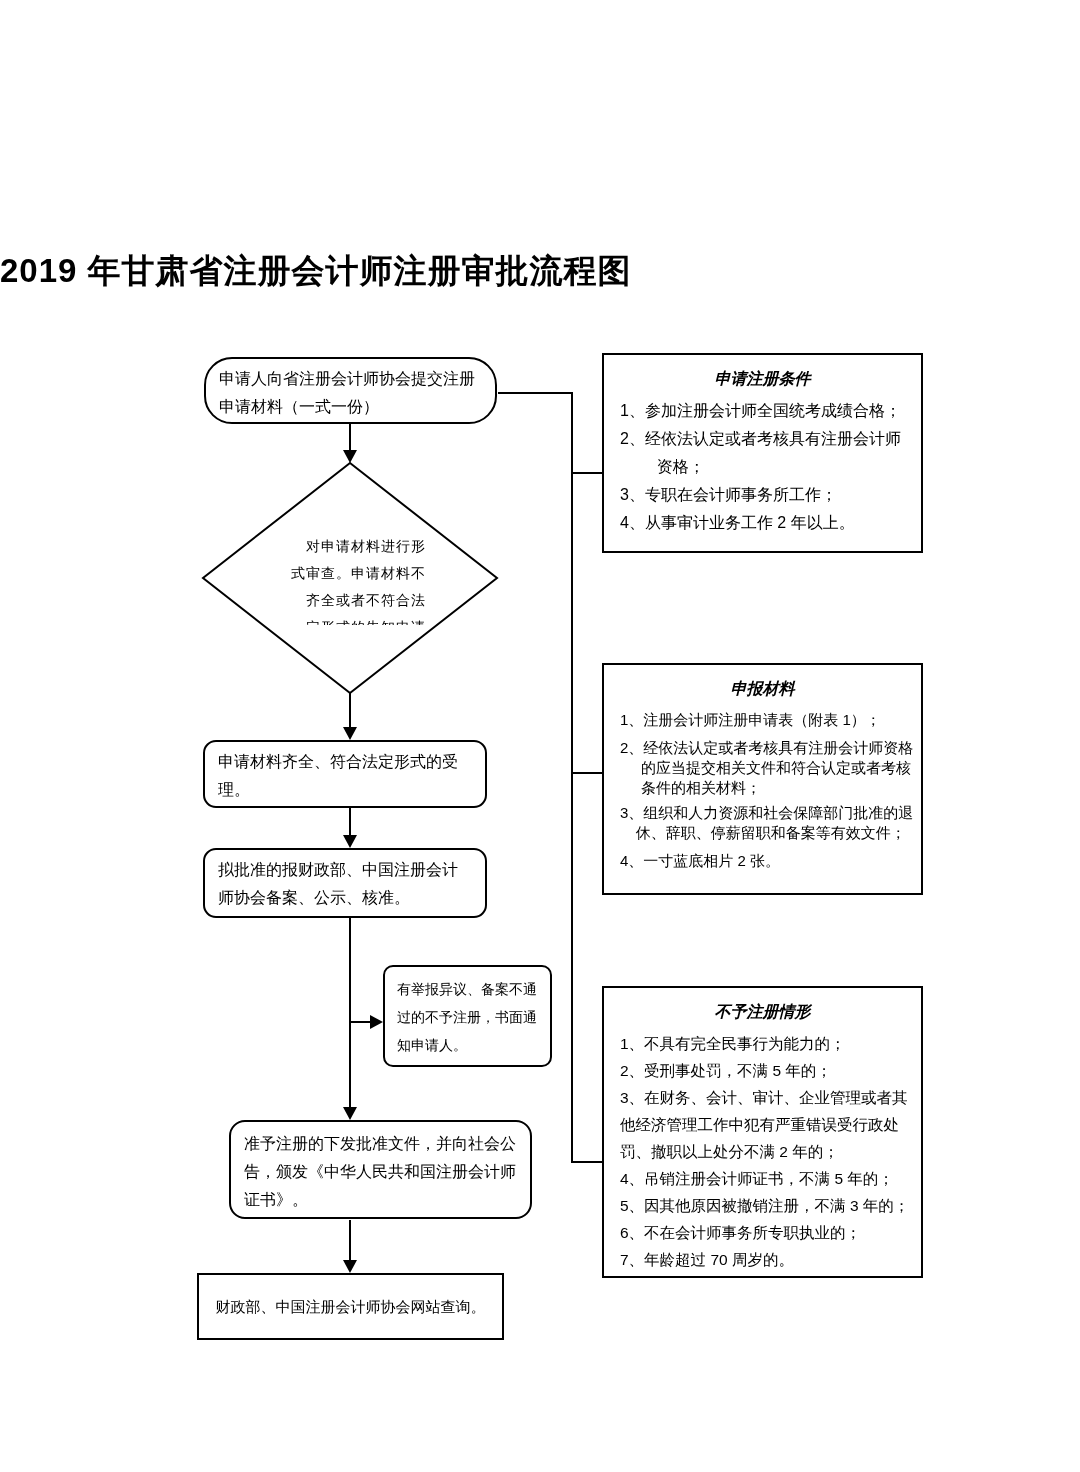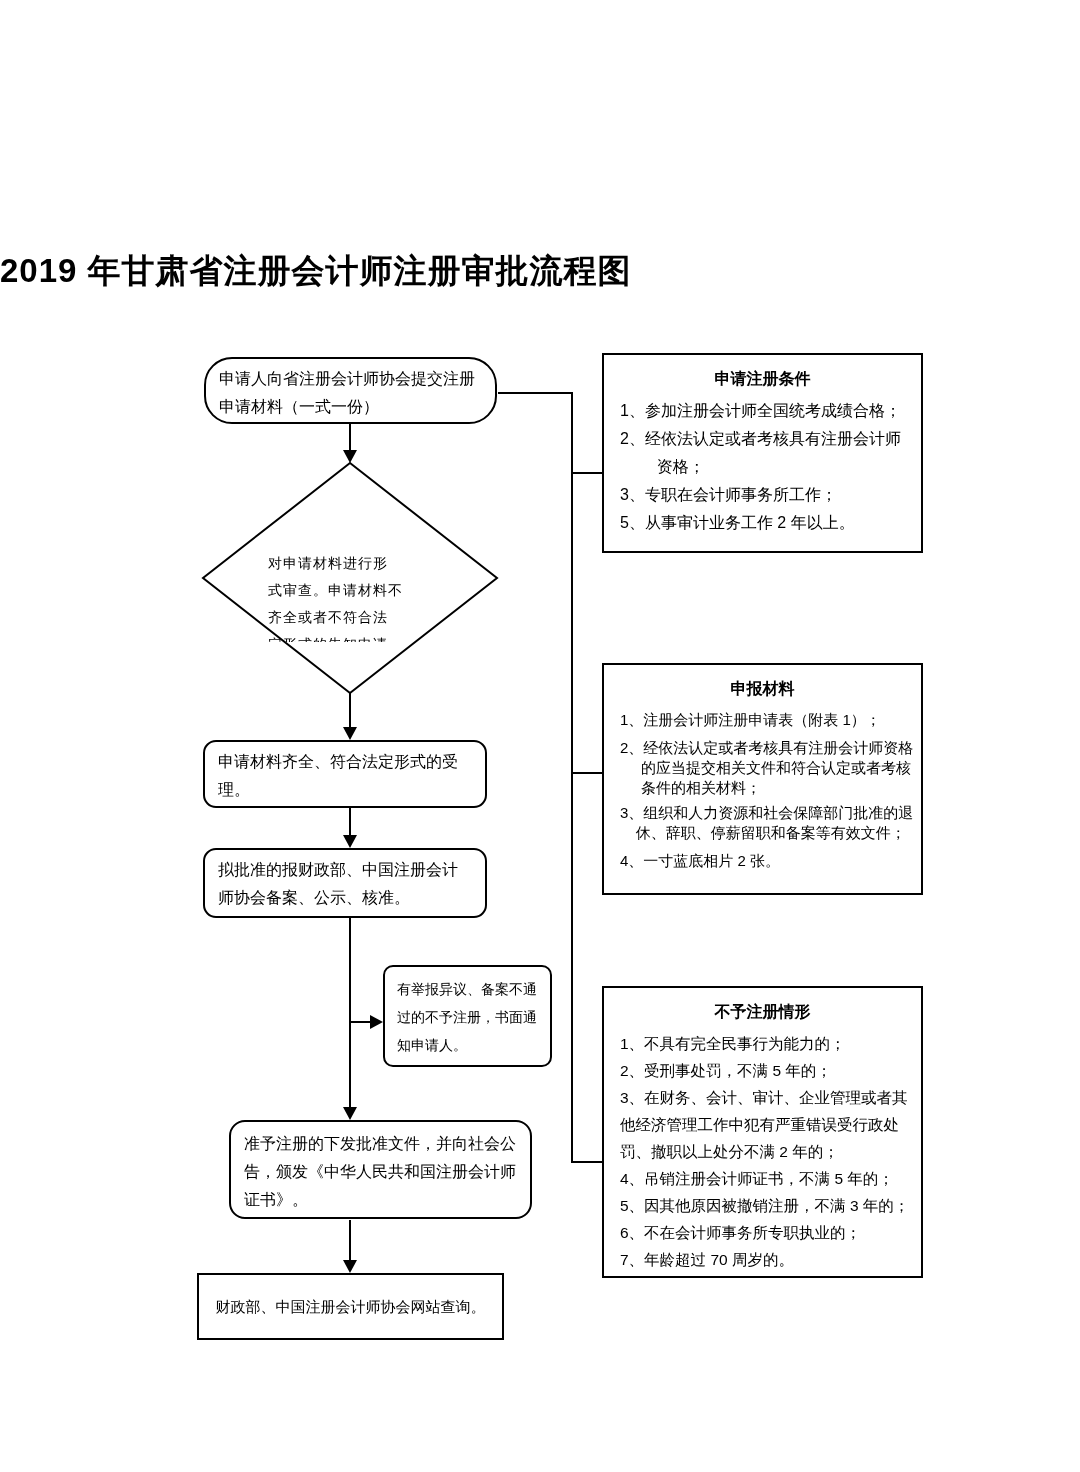--- a/index.html
+++ b/index.html
@@ -27,36 +27,36 @@
   }
   .rounded{border-radius:13px;}
   .box1{left:204px;top:357px;width:293px;height:67px;border-radius:28px;}
   .box2{left:203px;top:740px;width:284px;height:68px;padding-left:13px;}
   .box3{left:203px;top:848px;width:284px;height:70px;}
   .box4{left:383px;top:965px;width:169px;height:102px;font-size:14px;padding:8px 12px;border-radius:10px;}
   .box5{left:193px;top:1120px;width:303px;height:99px;padding:8px 13px;border-radius:16px;margin-left:36px;}
   .box6{left:197px;top:1273px;width:307px;height:67px;display:flex;align-items:center;justify-content:center;font-size:15px;padding:0 6px;}
 
   .diamond-text{
-    position:absolute;left:268px;top:550px;width:158px;height:92px;
-    overflow:hidden;font-size:14px;line-height:27px;letter-spacing:1px;
+    position:absolute;left:268px;top:533px;width:158px;height:92px;
+    overflow:hidden;font-size:14px;line-height:27px;letter-spacing:1px;text-align:right;
   }
   .diamond-text div{white-space:nowrap;}
 
   .panel{
     position:absolute;box-sizing:border-box;
     border:2px solid #000;background:#fff;
     padding:8px 6px 6px 16px;
   }
   .panelA{left:602px;top:353px;width:321px;height:200px;}
   .panelB{left:602px;top:663px;width:321px;height:232px;}
   .panelC{left:602px;top:986px;width:321px;height:292px;}
   .panel-title{
     text-align:center;font-weight:bold;font-size:16px;
-    margin:4px 10px 6px 0;line-height:24px;
+    margin:4px 10px 6px 0;line-height:24px;font-style:italic;
   }
   .panelA .item{font-size:16px;line-height:28px;}
   .hang23{padding-left:2.3em;text-indent:-2.3em;}
   .panelB .item{font-size:15px;line-height:26px;margin-bottom:5px;}
   .panelB .tight{line-height:20px;}
   .hang14{padding-left:1.4em;text-indent:-1.4em;}
   .hang10{padding-left:1.05em;text-indent:-1.05em;}
   .panelC .item{font-size:15.5px;line-height:27px;}
 </style>
 </head>
@@ -110,21 +110,21 @@
 
   <div class="flow-box box5">准予注册的下发批准文件，并向社会公告，颁发《中华人民共和国注册会计师证书》。</div>
 
   <div class="flow-box box6">财政部、中国注册会计师协会网站查询。</div>
 
   <div class="panel panelA">
     <div class="panel-title">申请注册条件</div>
     <div class="item">1、参加注册会计师全国统考成绩合格；</div>
     <div class="item hang23">2、经依法认定或者考核具有注册会计师资格；</div>
     <div class="item">3、专职在会计师事务所工作；</div>
-    <div class="item">5、从事审计业务工作 2 年以上。</div>
+    <div class="item">4、从事审计业务工作 2 年以上。</div>
   </div>
 
   <div class="panel panelB">
     <div class="panel-title">申报材料</div>
     <div class="item">1、注册会计师注册申请表（附表 1）；</div>
     <div class="item tight hang14">2、经依法认定或者考核具有注册会计师资格的应当提交相关文件和符合认定或者考核条件的相关材料；</div>
     <div class="item tight hang10">3、组织和人力资源和社会保障部门批准的退休、辞职、停薪留职和备案等有效文件；</div>
     <div class="item">4、一寸蓝底相片 2 张。</div>
   </div>
 

